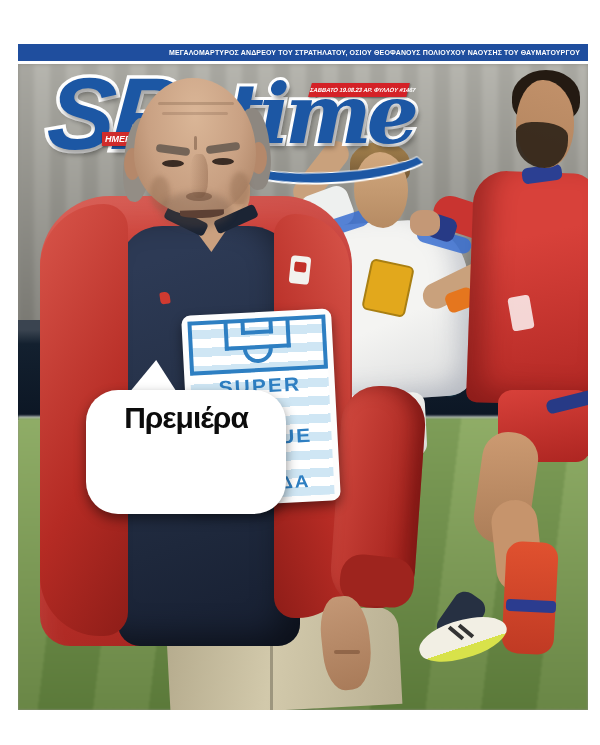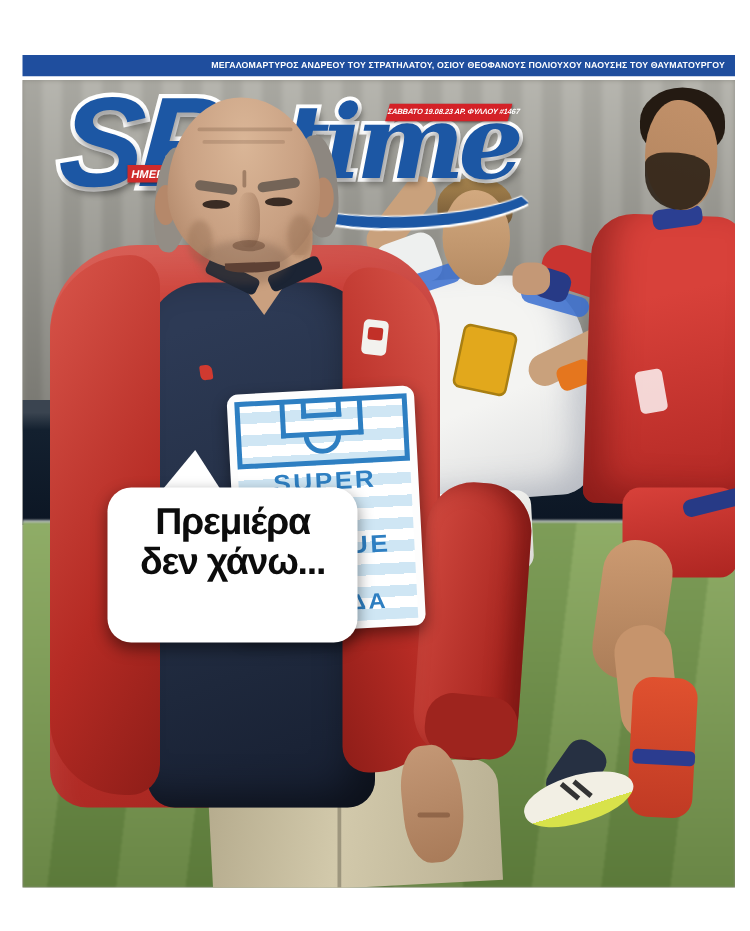--- a/index.html
+++ b/index.html
@@ -154,21 +154,21 @@
   .pen{position:absolute;left:50%;top:-1px;transform:translateX(-50%);width:66px;height:28px;border:4px solid #2e7fc2;border-top:none;box-sizing:border-box;background:transparent;}
   .goal{position:absolute;left:50%;top:-1px;transform:translateX(-50%);width:32px;height:13px;border:4px solid #2e7fc2;border-top:none;box-sizing:border-box;}
   .arc{position:absolute;left:50%;top:26px;transform:translateX(-50%);width:30px;height:15px;border:4px solid #2e7fc2;border-top:none;border-radius:0 0 30px 30px;box-sizing:border-box;}
   .bword{color:#2e7fc2;font-weight:bold;text-align:center;letter-spacing:2px;transform:scaleY(.92);
          font-family:"Liberation Sans",sans-serif;}
   .bw1{font-size:21px;margin-top:2px;} .bw2{font-size:21px;} .bw3{font-size:19px;}
   .bcircle{width:18px;height:18px;border:4px solid #2e7fc2;border-radius:50%;margin:1px auto;}
   .bsquare{width:13px;height:13px;border:4px solid #2e7fc2;margin:1px auto;}
 
   
-  .bubble{left:68px;top:326px;width:200px;height:124px;background:#ffffff;border-radius:19px;
+  .bubble{left:68px;top:326px;width:200px;height:124px;background:#ffffff;border-radius:32px;
           box-shadow:0 5px 12px rgba(0,0,0,.45);}
   .tail{left:108px;top:296px;width:52px;height:34px;background:#ffffff;
         clip-path:polygon(4% 100%,100% 100%,58% 0);}
   .bub-line{width:100%;text-align:center;color:#0c0c0c;font-weight:800;font-size:30px;
             line-height:1.07;letter-spacing:-1px;font-family:"Liberation Sans",sans-serif;}
   .bub-wrap{position:absolute;left:0;top:12px;width:100%;}
 </style>
 </head>
 <body>
 
@@ -286,18 +286,17 @@
         <div class="bword bw2">LEAGUE</div>
         <div class="bsquare"></div>
         <div class="bword bw3">ΕΛΛΑΔΑ</div>
       </div>
     </div>
 
     <div class="tail abs"></div>
     <div class="bubble abs">
       <div class="bub-wrap">
         <div class="bub-line">Πρεμιέρα</div>
-        <div class="bub-line">δεν χάνω...</div>
       </div>
     </div>
 
   </div>
 </div>
 
 </body></html>

